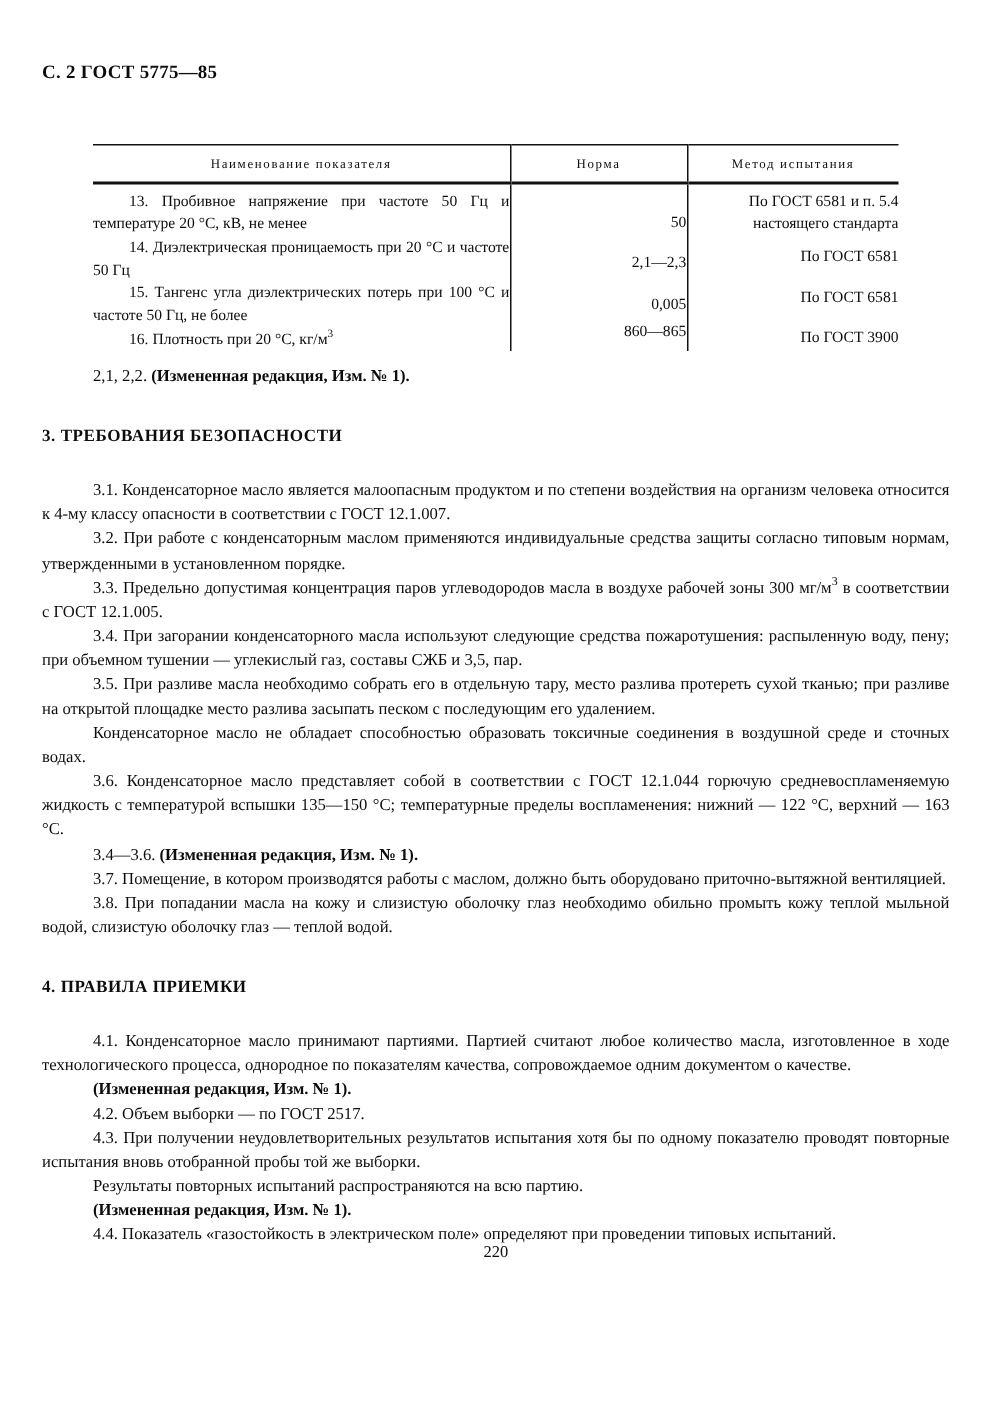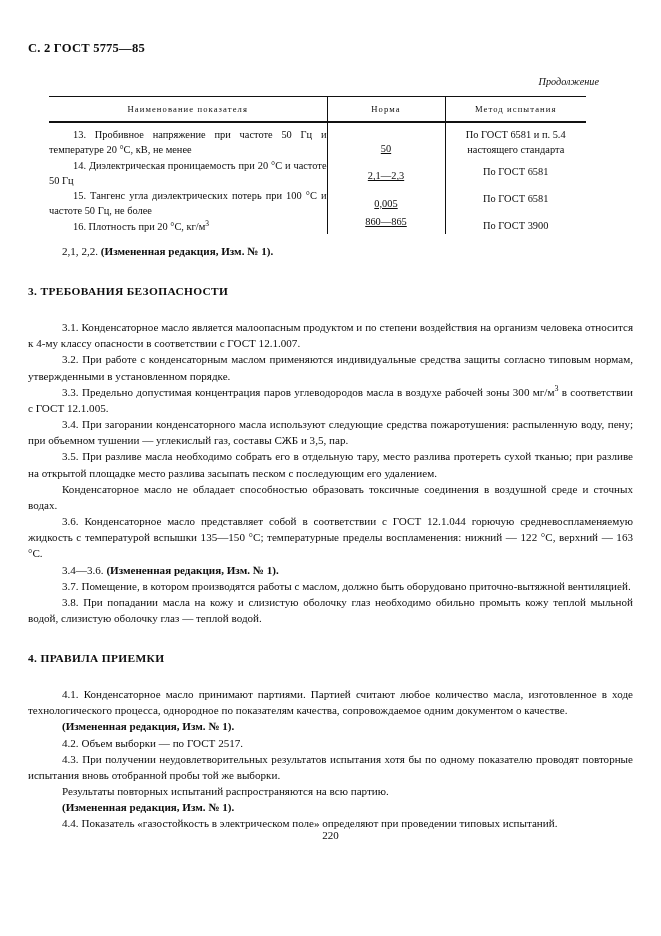--- a/index.html
+++ b/index.html
@@ -40,21 +40,21 @@
     top: 76px;
     width: 537px;
     text-align: right;
     font-size: 10.2px;
     font-style: italic;
   }
 
   
   .tbl-wrap {
     position: absolute;
-    left: 49px;
+    left: 62px;
     top: 96px;
     width: 537px;
   }
   table.spec {
     border-collapse: collapse;
     width: 537px;
     table-layout: fixed;
   }
   table.spec col.c1 { width: 278px; }
   table.spec col.c2 { width: 118px; }
@@ -79,31 +79,31 @@
     border-top: 2.2px solid #111;
     padding-top: 4px;
   }
   table.spec td {
     vertical-align: top;
     font-size: 10.4px;
     line-height: 15.3px;
     padding: 0;
   }
   td.col-name { padding-right: 8px; padding-left: 1px; }
-  td.col-norm, td.col-meth { text-align: center; }
+  td.col-norm, td.col-meth { text-align: right; }
 
   .name-item {
     text-indent: 24px;
     text-align: justify;
     text-align-last: left;
     margin: 0 0 0 0;
   }
   .name-item + .name-item { margin-top: 0px; }
 
-  .norm-val { margin: 0; text-decoration: underline; }
+  .norm-val { margin: 0; }
   .meth-val { margin: 0; line-height: 15.3px; }
 
   
   .pad-a { height: 14px; }
   .pad-c { height: 12px; }
   .pad-d { height: 6px; }
   .pad-e { height: 3px; }
 
   
   .body {
@@ -143,21 +143,20 @@
     font-size: 11px;
   }
 </style>
 </head>
 <body>
 
 <div class="page">
 
   <div class="runhead">С. 2 ГОСТ 5775—85</div>
 
-  <div class="cont-note">Продолжение</div>
 
   <div class="tbl-wrap">
     <table class="spec">
       <colgroup>
           <col class="c1">
           <col class="c2">
           <col class="c3">
         </colgroup>
       <thead>
         <tr>

